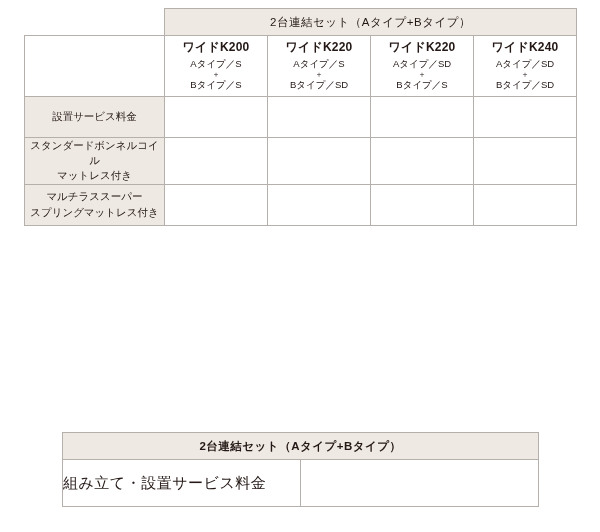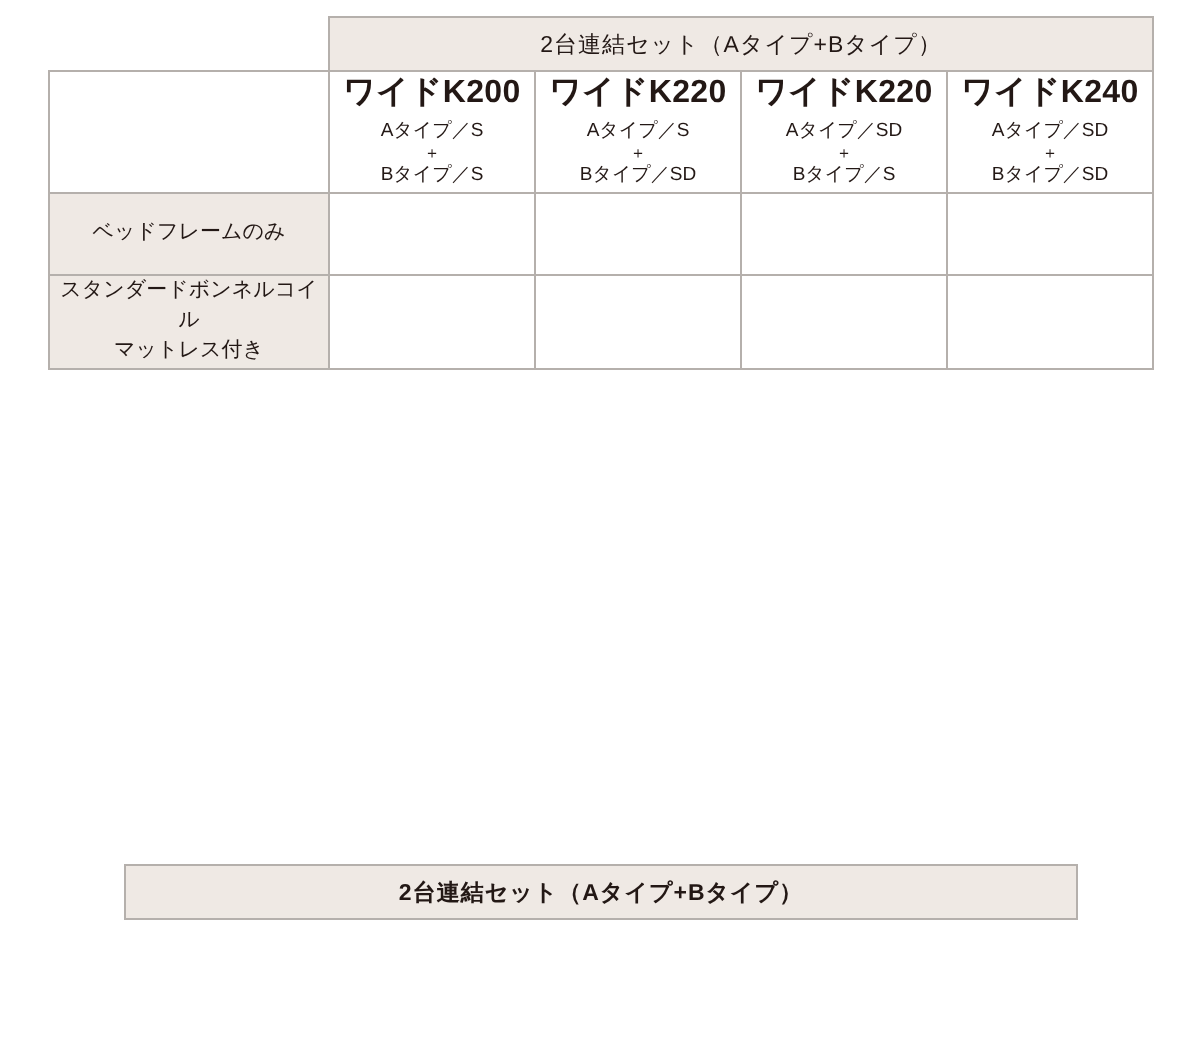--- a/index.html
+++ b/index.html
@@ -64,21 +64,21 @@
   }
 
   
   .hdr-cell {
     background: #ffffff;
     text-align: center;
     height: 60px;
     padding: 6px 2px 8px 2px;
   }
   .hdr-title {
-    font-size: 16px;
+    font-size: 12px;
     font-weight: bold;
     line-height: 1.25;
     letter-spacing: 0.2px;
   }
   .hdr-sub {
     font-size: 9.5px;
     line-height: 1.35;
     margin-top: 3px;
     color: #231815;
     text-align: center;
@@ -190,50 +190,61 @@
 
           <td class="hdr-cell">
             <div class="hdr-title">ワイドK240</div>
             <div class="hdr-sub">Aタイプ／SD</div>
             <div class="hdr-plus">＋</div>
             <div class="hdr-sub" style="margin-top:0">Bタイプ／SD</div>
           </td>
         </tr>
 
         <tr>
-          <td class="row-label">ベッドフレームのみ</td>
+          <td class="row-label">設置サービス料金</td>
           <td class="row-cell"></td>
           <td class="row-cell"></td>
           <td class="row-cell"></td>
           <td class="row-cell"></td>
         </tr>
 
         <tr>
           <td class="row-label">スタンダードボンネルコイル<br>マットレス付き</td>
           <td class="row-cell"></td>
           <td class="row-cell"></td>
           <td class="row-cell"></td>
           <td class="row-cell"></td>
         </tr>
 
 
 
+        <tr>
+          <td class="row-label">マルチラススーパー<br>スプリングマットレス付き</td>
+          <td class="row-cell"></td>
+          <td class="row-cell"></td>
+          <td class="row-cell"></td>
+          <td class="row-cell"></td>
+        </tr>
 
 
       </tbody>
     </table>
   </div>
 
   <div class="bottom-table-wrap">
     <table class="bottom">
       <colgroup>
         <col style="width:238px">
         <col style="width:238px">
       </colgroup>
       <tbody>
         <tr>
           <td class="bottom-banner" colspan="2">2台連結セット（Aタイプ+Bタイプ）</td>
         </tr>
+        <tr>
+          <td class="bottom-label">組み立て・設置サービス料金</td>
+          <td class="bottom-blank"></td>
+        </tr>
       </tbody>
     </table>
   </div>
 
 </div>
 
 </body></html>

